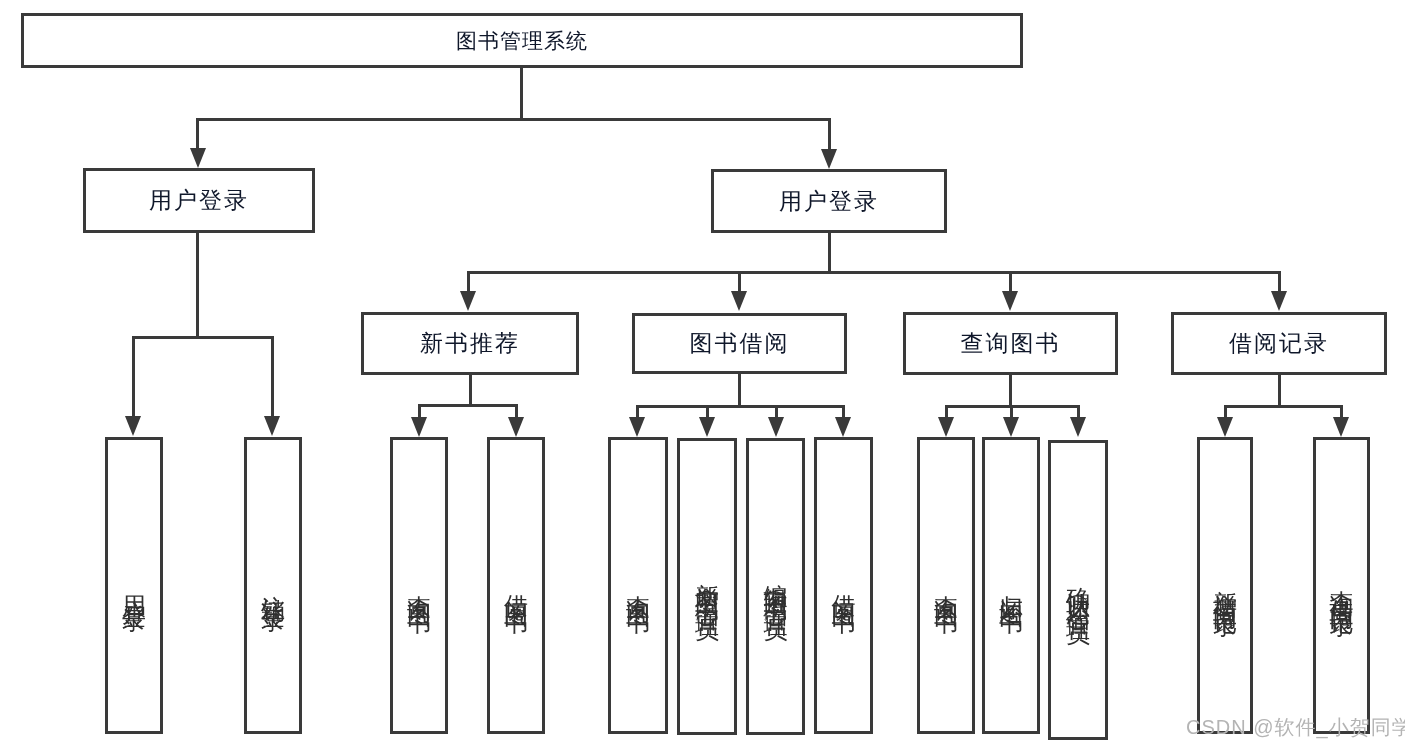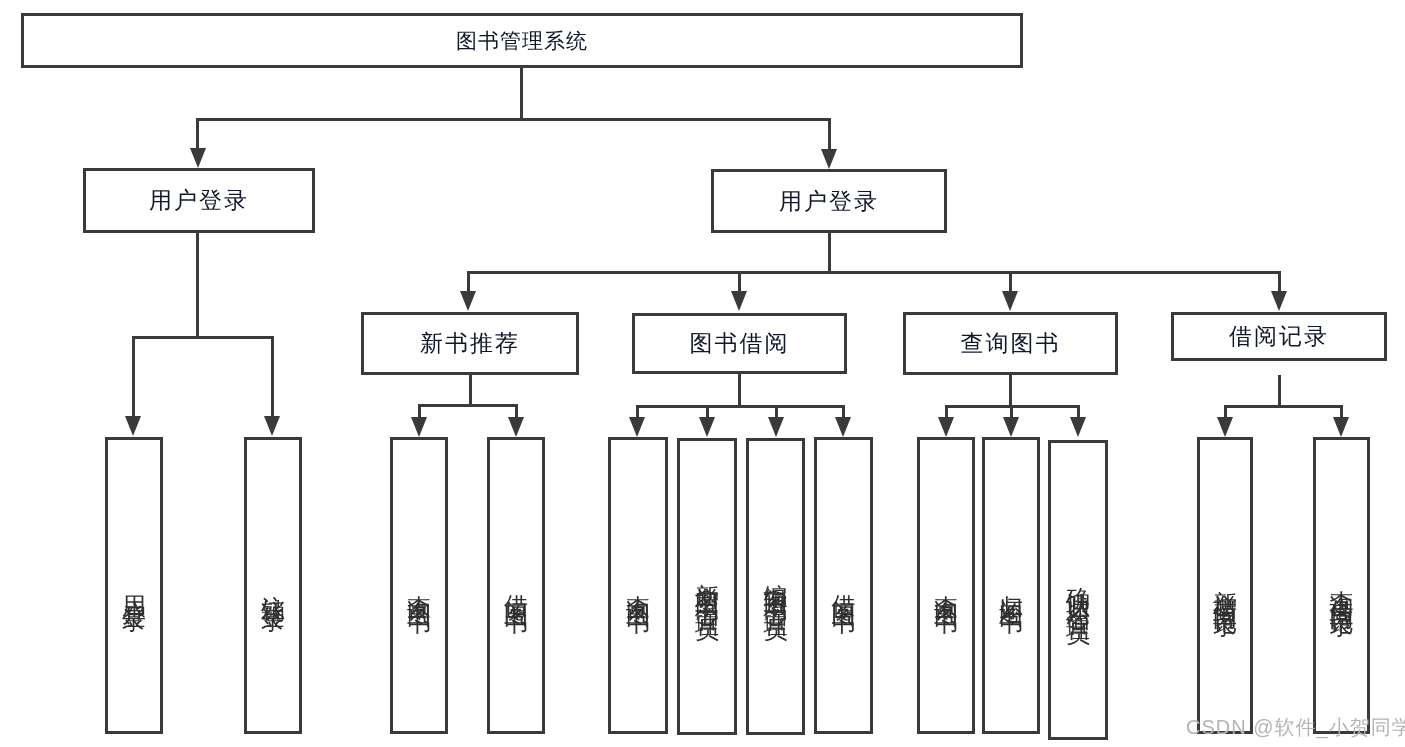--- a/index.html
+++ b/index.html
@@ -82,21 +82,21 @@
   </div>
 
   <div class="box" style="left:632px;top:313px;width:215px;height:61px;">
     <span class="lbl">图书借阅</span>
   </div>
 
   <div class="box" style="left:903px;top:312px;width:215px;height:63px;">
     <span class="lbl">查询图书</span>
   </div>
 
-  <div class="box" style="left:1171px;top:312px;width:216px;height:49px;align-items:center;">
+  <div class="box" style="left:1171px;top:312px;width:216px;height:63px;align-items:center;">
     <span class="lbl">借阅记录</span>
   </div>
 
   <div class="leaf" style="left:105px;top:437px;width:58px;height:297px;">
     <span class="vlbl">用户登录</span>
   </div>
   <div class="leaf" style="left:244px;top:437px;width:58px;height:297px;">
     <span class="vlbl">注销登录</span>
   </div>
 

